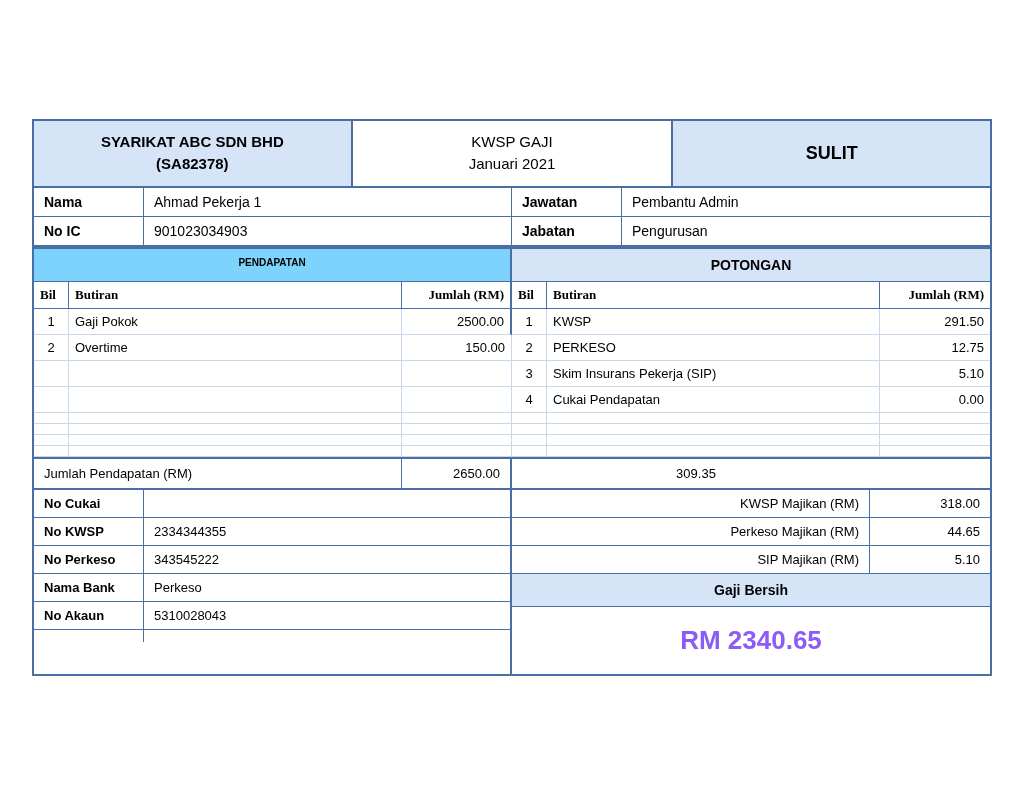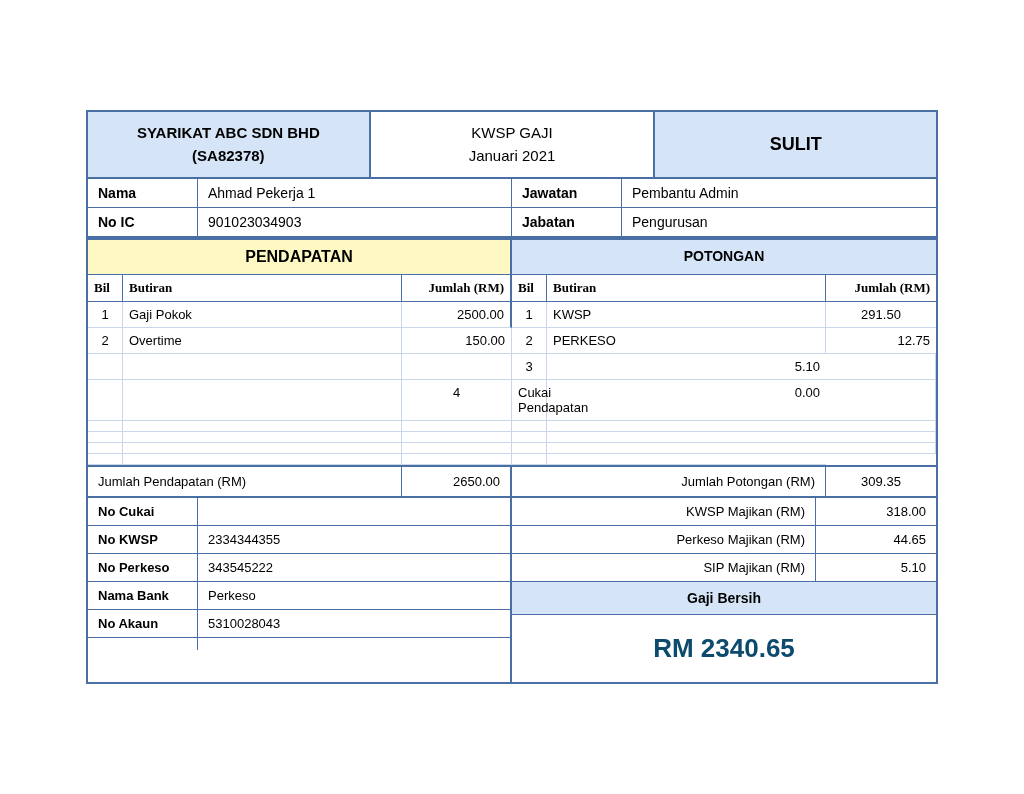--- a/index.html
+++ b/index.html
@@ -6,21 +6,21 @@
     body {
       background: #fff;
       font-family: Arial, sans-serif;
       display: flex;
       justify-content: center;
       align-items: center;
       min-height: 100vh;
       padding: 20px;
     }
     .slip-container {
-      width: 852px;
+      width: 960px;
       border: 2px solid #4a6fa5;
       background: #fff;
     }
     
     .header {
       display: grid;
       grid-template-columns: 1fr 1fr 1fr;
       border-bottom: 2px solid #4a6fa5;
     }
     .header-company {
@@ -82,25 +82,25 @@
       padding: 6px 10px;
       font-size: 14px;
     }
     
     .section-headers {
       display: grid;
       grid-template-columns: 1fr 1fr;
       border-bottom: 1px solid #4a6fa5;
     }
     .section-header-left {
-      background: #fef9c3;
+      background: #7dd3fc;
       text-align: center;
       font-weight: bold;
       padding: 8px;
-      font-size: 16px;
+      font-size: 10px;
       border-right: 2px solid #4a6fa5;
       border-top: 2px solid #4a6fa5;
     }
     .section-header-right {
       background: #d6e4f7;
       text-align: center;
       font-weight: bold;
       padding: 8px;
       font-size: 14px;
       border-top: 2px solid #4a6fa5;
@@ -216,21 +216,21 @@
       padding: 8px;
       font-size: 14px;
       font-weight: bold;
       border-bottom: 1px solid #4a6fa5;
     }
     .gaji-bersih-value {
       text-align: center;
       padding: 18px 10px;
       font-size: 26px;
       font-weight: bold;
-      color: #0c4a6e;
+      color: #8b5cf6;
     }
   </style>
 </head>
 <body>
 
 <div class="slip-container">
 
   <div class="header">
     <div class="header-company">
       <div>SYARIKAT ABC SDN BHD</div>
@@ -271,31 +271,32 @@
     <div class="col-header">Butiran</div>
     <div class="col-header right">Jumlah (RM)</div>
   </div>
 
   <div class="data-rows" id="data-rows-container">
   <div class="data-cell center">1</div>
       <div class="data-cell">Gaji Pokok</div>
       <div class="data-cell right">2500.00</div>
       <div class="data-cell center">1</div>
       <div class="data-cell">KWSP</div>
-      <div class="data-cell right" style="border-right: none; text-align: center;">291.50</div>
+      <div class="data-cell right" style="border-right: none;">291.50</div>
       <div class="data-cell center">2</div>
       <div class="data-cell">Overtime</div>
       <div class="data-cell right">150.00</div>
       <div class="data-cell center">2</div>
       <div class="data-cell">PERKESO</div>
       <div class="data-cell right" style="border-right: none;">12.75</div>
       <div class="data-cell center"></div>
       <div class="data-cell"></div>
       <div class="data-cell right"></div>
       <div class="data-cell center">3</div>
+      <div class="data-cell">Skim Insurans Pekerja (SIP)</div>
       <div class="data-cell right" style="border-right: none;">5.10</div>
       <div class="data-cell center"></div>
       <div class="data-cell"></div>
       <div class="data-cell right"></div>
       <div class="data-cell center">4</div>
       <div class="data-cell">Cukai Pendapatan</div>
       <div class="data-cell right" style="border-right: none;">0.00</div>
       <div class="data-cell center"></div>
       <div class="data-cell"></div>
       <div class="data-cell right"></div>
@@ -318,21 +319,20 @@
       <div class="data-cell"></div>
       <div class="data-cell right"></div>
       <div class="data-cell center"></div>
       <div class="data-cell"></div>
       <div class="data-cell right" style="border-right: none;"></div>
     </div>
 
   <div class="totals-row">
     <div class="total-label">Jumlah Pendapatan (RM)</div>
     <div class="total-value">2650.00</div>
-    <div class="total-label2">Jumlah Potongan (RM)</div>
     <div class="total-value2">309.35</div>
   </div>
 
   <div class="bottom-section">
     <div class="bottom-left">
       <div class="bottom-left-row">
         <div class="bl-label">No Cukai</div>
         <div class="bl-value"></div>
       </div>
       <div class="bottom-left-row">

